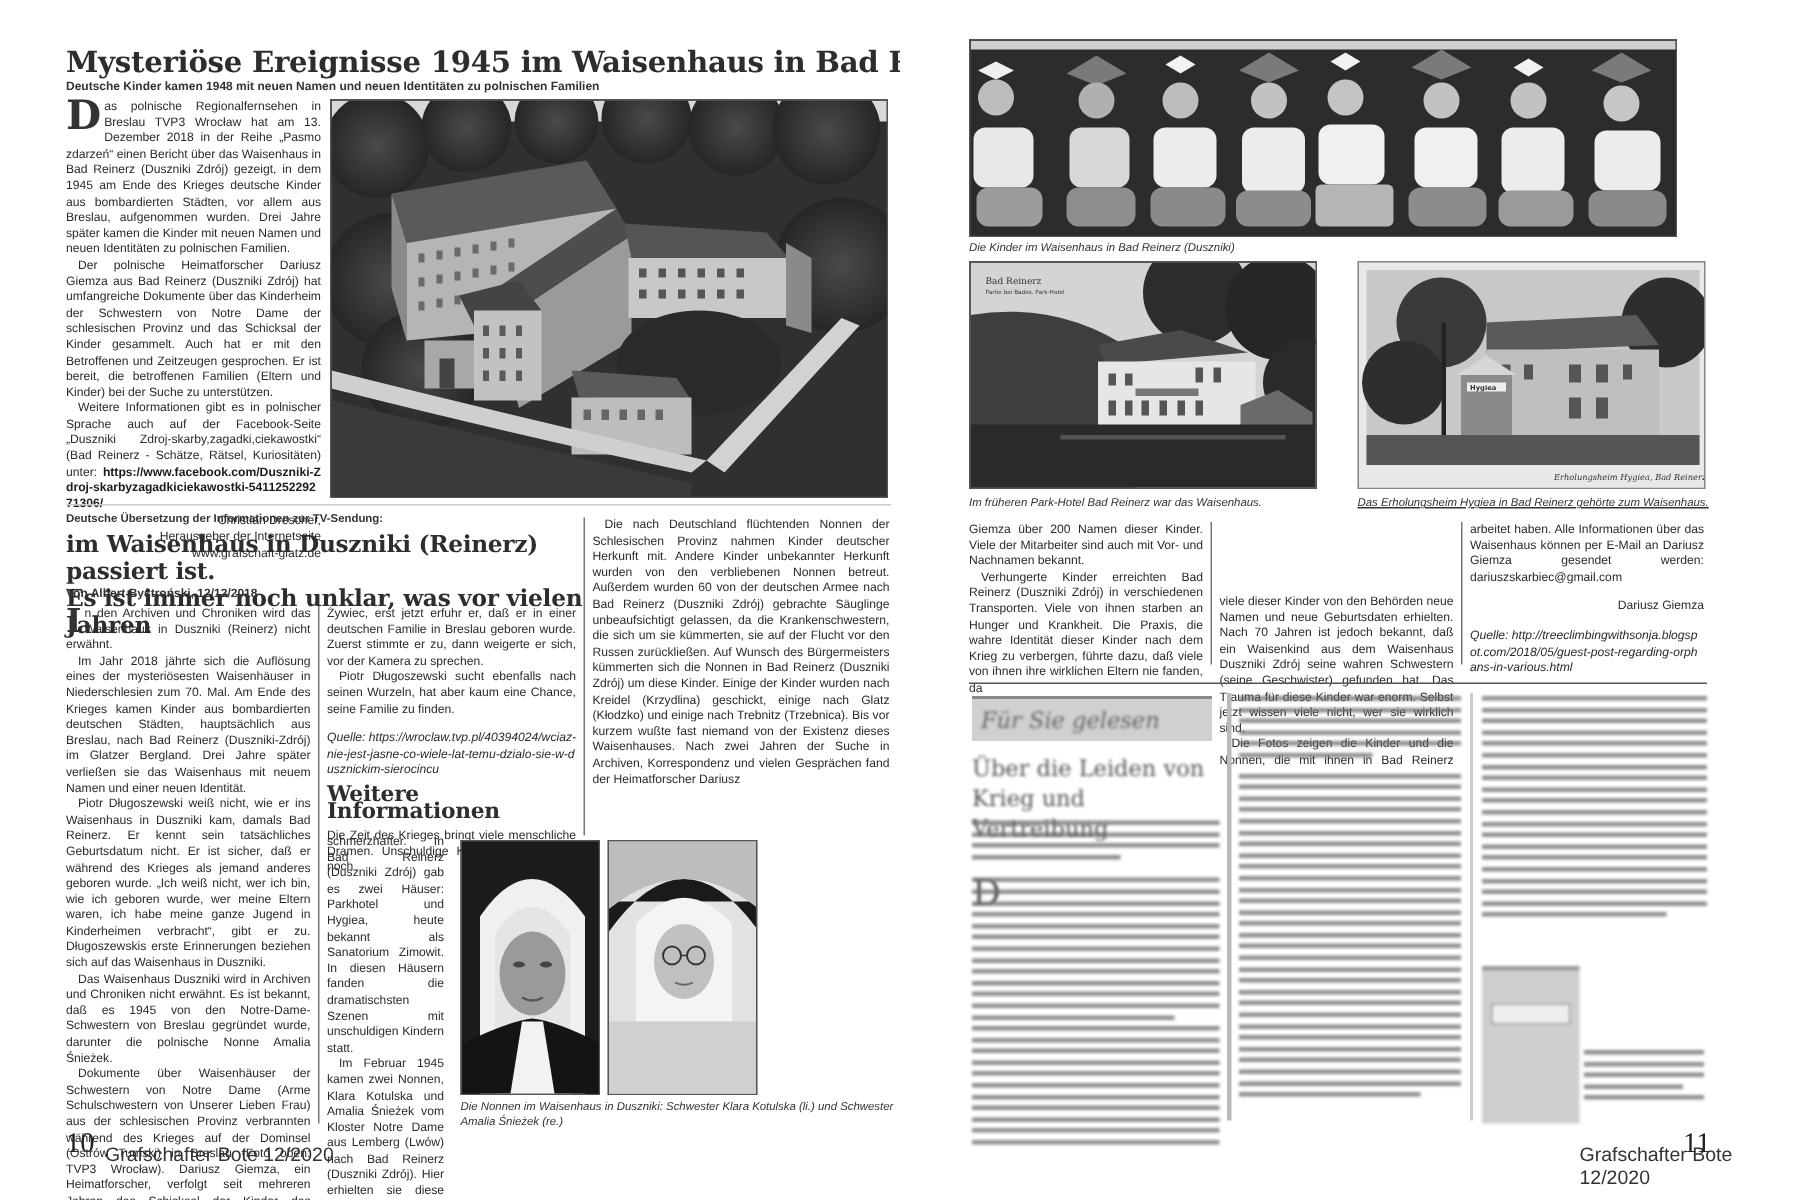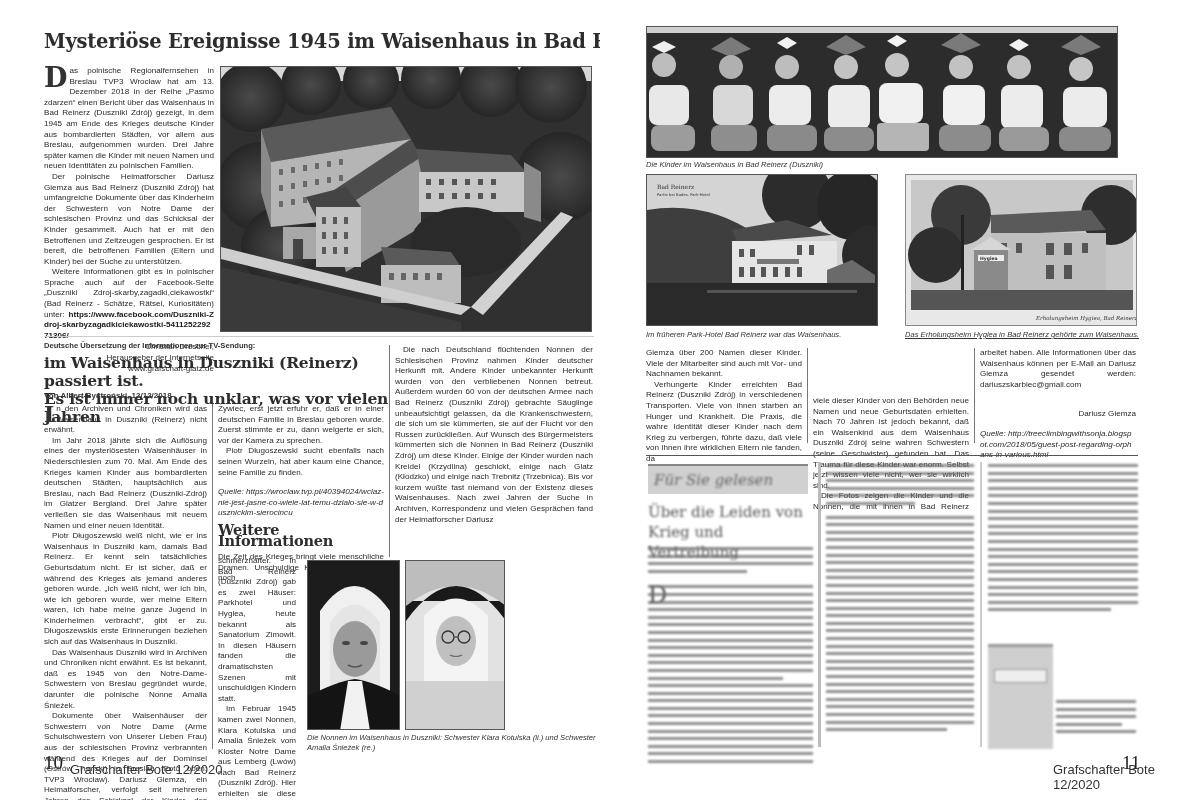--- a/index.html
+++ b/index.html
@@ -74,20 +74,21 @@
   .blurline { height: 3px; background: #6a6a6a; margin-bottom: 4.6px; opacity: .75; }
   .blurline.short { width: 60%; }
   .blurline.mid { width: 82%; }
 </style>
 </head>
 <body>
 
 <div class="page page-left">
 
   <div class="headline">Mysteriöse Ereignisse 1945 im Waisenhaus in Bad Reinerz</div>
+  <div class="subhead">Deutsche Kinder kamen 1948 mit neuen Namen und neuen Identitäten zu polnischen Familien</div>
 
   <div class="abs body-text" style="left:44px; top:66px; width:170px;">
     <p class="noindent">
       <span class="dropcap">D</span><span>as polnische Regionalfernsehen in Breslau TVP3 Wrocław hat am 13. Dezember 2018 in der Reihe „Pasmo zdarzeń“ einen Bericht über das Waisenhaus in Bad Reinerz (Duszniki Zdrój) gezeigt, in dem 1945 am Ende des Krieges deutsche Kinder aus bombardierten Städten, vor allem aus Breslau, aufgenommen wurden. Drei Jahre später kamen die Kinder mit neuen Namen und neuen Identitäten zu polnischen Familien.</span>
     </p>
     <p>Der polnische Heimatforscher Dariusz Giemza aus Bad Reinerz (Duszniki Zdrój) hat umfangreiche Dokumente über das Kinderheim der Schwestern von Notre Dame der schlesischen Provinz und das Schicksal der Kinder gesammelt. Auch hat er mit den Betroffenen und Zeitzeugen gesprochen. Er ist bereit, die betroffenen Familien (Eltern und Kinder) bei der Suche zu unterstützen.</p>
     <p>
       <span>Weitere Informationen gibt es in polnischer Sprache auch auf der Facebook-Seite „Duszniki Zdroj-skarby,zagadki,ciekawostki“ (Bad Reinerz - Schätze, Rätsel, Kuriositäten) unter: </span><b style="word-break:break-all;">https://www.facebook.com/Duszniki-Zdroj-skarbyzagadkiciekawostki-541125229271306/</b>
     </p>
     <div style="text-align:right; margin-top:1px;">
@@ -390,21 +391,21 @@
     <p>Verhungerte Kinder erreichten Bad Reinerz (Duszniki Zdrój) in verschiedenen Transporten. Viele von ihnen starben an Hunger und Krankheit. Die Praxis, die wahre Identität dieser Kinder nach dem Krieg zu verbergen, führte dazu, daß viele von ihnen ihre wirklichen Eltern nie fanden, da</p>
   </div>
   <div class="colrule" style="left:207px; top:348px; height:95px;"></div>
   <div class="abs body-text" style="left:213px; top:348px; width:156px;margin-top:48px;">
     <p class="noindent">viele dieser Kinder von den Behörden neue Namen und neue Geburtsdaten erhielten. Nach 70 Jahren ist jedoch bekannt, daß ein Waisenkind aus dem Waisenhaus Duszniki Zdrój seine wahren Schwestern (seine Geschwister) gefunden hat. Das Trauma für diese Kinder war enorm. Selbst jetzt wissen viele nicht, wer sie wirklich sind.</p>
     <p style="height:21px; overflow:hidden;">Die Fotos zeigen die Kinder und die Nonnen, die mit ihnen in Bad Reinerz (Duszniki Zdrój) gearbeitet haben.</p>
   </div>
   <div class="colrule" style="left:374px; top:348px; height:95px;"></div>
   <div class="abs body-text" style="left:380px; top:348px; width:156px;">
     <p class="noindent">arbeitet haben. Alle Informationen über das Waisenhaus können per E-Mail an Dariusz Giemza gesendet werden: dariuszskarbiec@gmail.com</p>
-    <p class="noindent" style="text-align:right; margin-top:19px;">Dariusz Giemza</p>
+    <p class="noindent" style="text-align:right; margin-top:9px;">Dariusz Giemza</p>
     <p class="noindent italic" style="margin-top:9px; text-align:left; word-break:break-all;">Quelle: http://treeclimbingwithsonja.blogspot.com/2018/05/guest-post-regarding-orphans-in-various.html</p>
   </div>
 
   <div class="hrule" style="left:46px; top:455px; width:492px; background:#555;"></div>
 
   <div class="abs" style="left:46px; top:462px; width:500px; height:290px;">
     <div class="abs" style="left:2px; top:2px; width:160px; height:30px; background:#d0d0d0; border-top:2px solid #888;">
       <div class="blurbox" style="left:6px; top:5px; font-family:'DejaVu Serif', serif; font-style:italic; font-size:15px; color:#666;">Für Sie gelesen</div>
     </div>
     <div class="blurbox" style="left:2px; top:40px; width:165px; font-family:'DejaVu Serif', serif; font-size:15px; line-height:20px; color:#555;">Über die Leiden von Krieg und Vertreibung</div>

